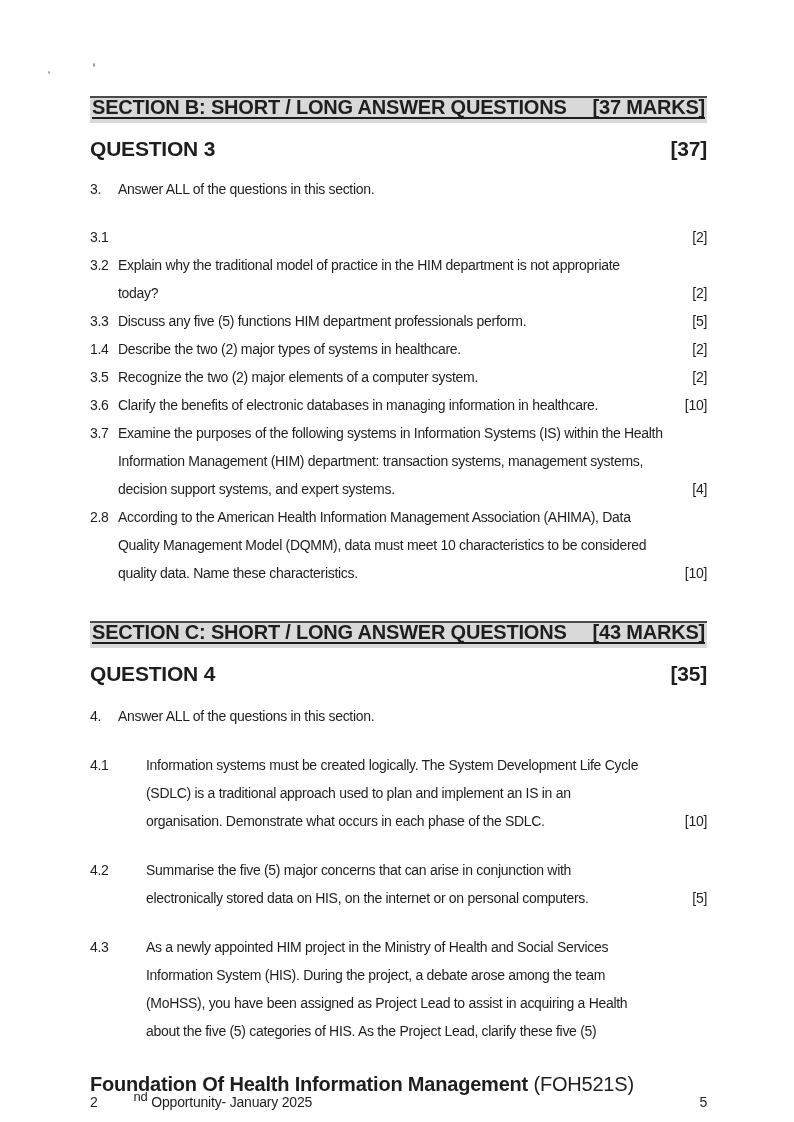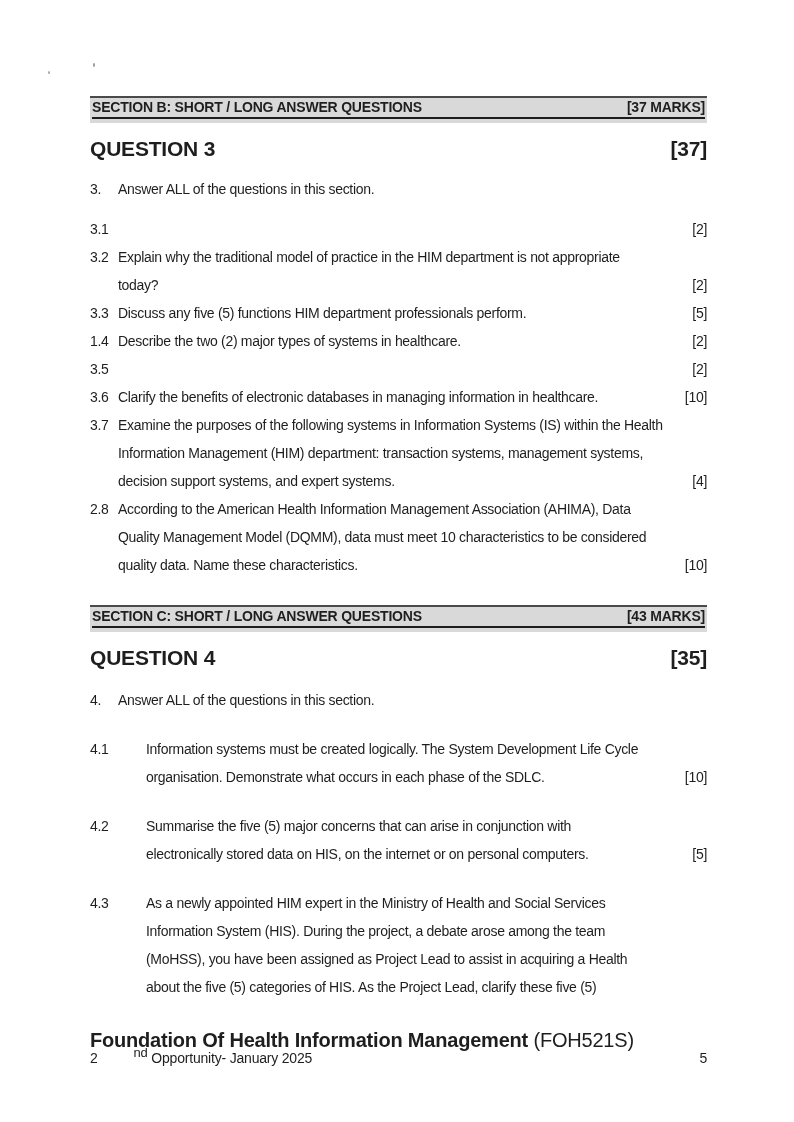--- a/index.html
+++ b/index.html
@@ -23,21 +23,21 @@
 
   
   .section-bar {
     background: #d9d9d9;
     border-top: 2px solid #4a4a4a;
     padding: 1px 2px 4px 2px;
   }
   .section-bar-line {
     display: flex; justify-content: space-between; align-items: flex-end;
     border-bottom: 2px solid #1d1d1d;
-    font-weight: bold; font-size: 14px; letter-spacing: -0.2px;
+    font-weight: bold; font-size: 20px; letter-spacing: -0.2px;
     line-height: 17px; padding-bottom: 1px;
   }
 
   
   .q-heading {
     display: flex; justify-content: space-between;
     font-weight: bold; font-size: 21px; letter-spacing: -0.2px;
     margin-top: 12px; line-height: 28px;
   }
 
@@ -47,23 +47,23 @@
     font-size: 14px; letter-spacing: -0.3px;
     line-height: 28px; white-space: nowrap;
   }
   .qnum  { flex: 0 0 28px; }
   .qnum-wide { flex: 0 0 56px; }
   .qtext { flex: 0 1 auto; overflow: visible; }
   .qmarks { margin-left: auto; padding-left: 8px; }
 
   .intro { margin-top: 12px; }
   .qlist-b { margin-top: 6px; }
-  .bar-c { margin-top: 26px; }
+  .bar-c { margin-top: 34px; }
   .intro-c { margin-top: 14px; }
-  .gap-item { margin-top: 12px; }
+  .gap-item { margin-top: 20px; }
   .gap-big { margin-top: 21px; }
 
   
   .footer { margin-top: 30px; }
   .footer-line1 { font-size: 20px; line-height: 18px; letter-spacing: -0.2px; }
   .footer-line1 b { font-weight: bold; }
   .footer-line2 {
     display: flex; justify-content: space-between;
     font-size: 14px; line-height: 18px; letter-spacing: -0.2px;
   }
@@ -114,20 +114,21 @@
       <span class="qtext">Discuss any five (5) functions HIM department professionals perform.</span>
       <span class="qmarks">[5]</span>
     </div>
     <div class="qline">
       <span class="qnum">1.4</span>
       <span class="qtext">Describe the two (2) major types of systems in healthcare.</span>
       <span class="qmarks">[2]</span>
     </div>
     <div class="qline">
       <span class="qnum">3.5</span>
+      <span class="qtext">Recognize the two (2) major elements of a computer system.</span>
       <span class="qmarks">[2]</span>
     </div>
     <div class="qline">
       <span class="qnum">3.6</span>
       <span class="qtext">Clarify the benefits of electronic databases in managing information in healthcare.</span>
       <span class="qmarks">[10]</span>
     </div>
     <div class="qline">
       <span class="qnum">3.7</span>
       <span class="qtext">Examine the purposes of the following systems in Information Systems (IS) within the Health</span>
@@ -178,36 +179,41 @@
   </div>
 
   <div>
     <div class="qline gap-big">
       <span class="qnum-wide">4.1</span>
       <span class="qtext">Information systems must be created logically. The System Development Life Cycle</span>
       <span class="qmarks"></span>
     </div>
     <div class="qline">
       <span class="qnum-wide"></span>
+      <span class="qtext">(SDLC) is a traditional approach used to plan and implement an IS in an</span>
+      <span class="qmarks"></span>
+    </div>
+    <div class="qline">
+      <span class="qnum-wide"></span>
       <span class="qtext">organisation. Demonstrate what occurs in each phase of the SDLC.</span>
       <span class="qmarks">[10]</span>
     </div>
     <div class="qline gap-big">
       <span class="qnum-wide">4.2</span>
       <span class="qtext">Summarise the five (5) major concerns that can arise in conjunction with</span>
       <span class="qmarks"></span>
     </div>
     <div class="qline">
       <span class="qnum-wide"></span>
       <span class="qtext">electronically stored data on HIS, on the internet or on personal computers.</span>
       <span class="qmarks">[5]</span>
     </div>
     <div class="qline gap-big">
       <span class="qnum-wide">4.3</span>
-      <span class="qtext">As a newly appointed HIM expert in the Ministry of Health and Social Services</span>
+      <span class="qtext">As a newly appointed HIM project in the Ministry of Health and Social Services</span>
       <span class="qmarks"></span>
     </div>
     <div class="qline">
       <span class="qnum-wide"></span>
       <span class="qtext">Information System (HIS). During the project, a debate arose among the team</span>
       <span class="qmarks"></span>
     </div>
     <div class="qline">
       <span class="qnum-wide"></span>
       <span class="qtext">(MoHSS),  you have been assigned as Project Lead to assist in acquiring a Health</span>

